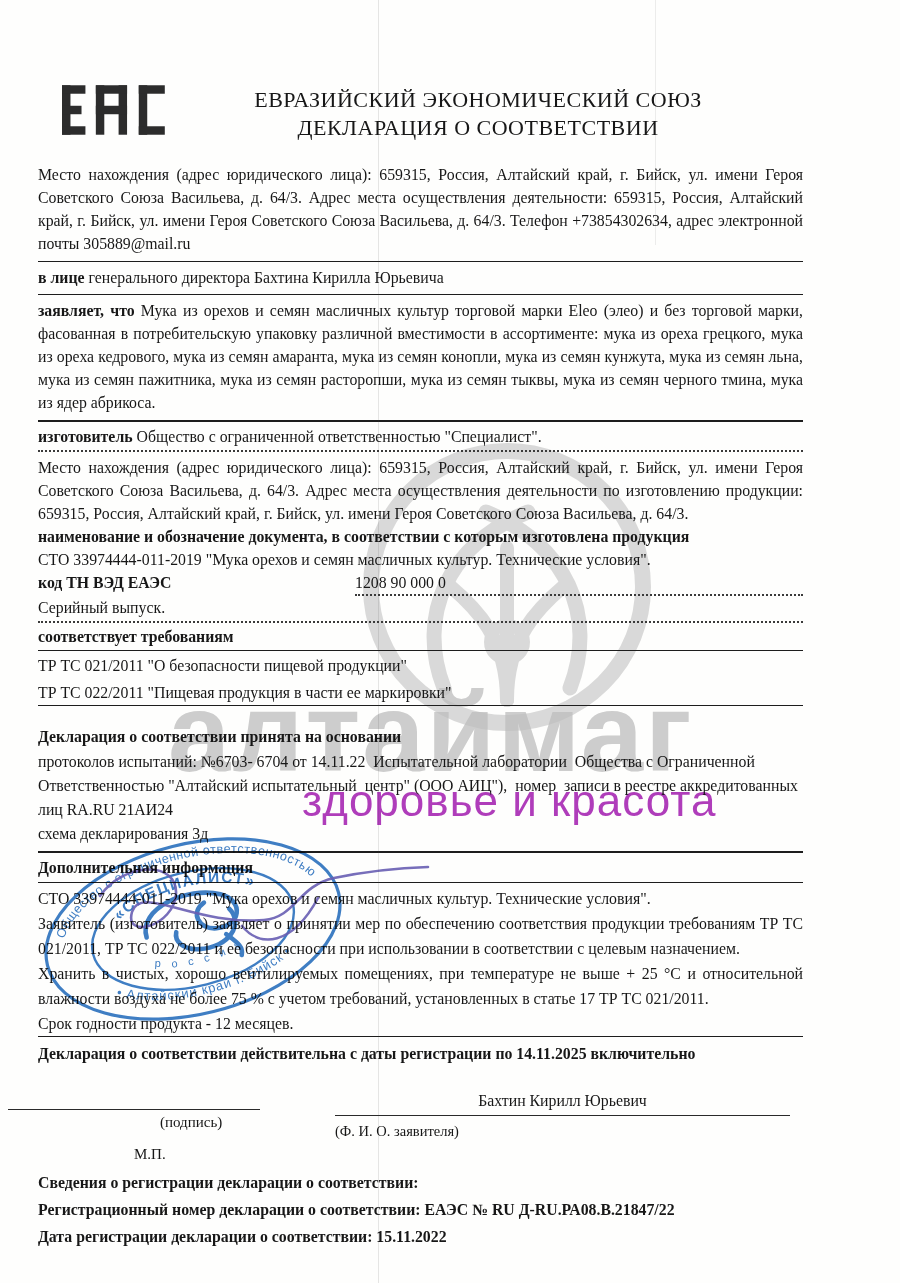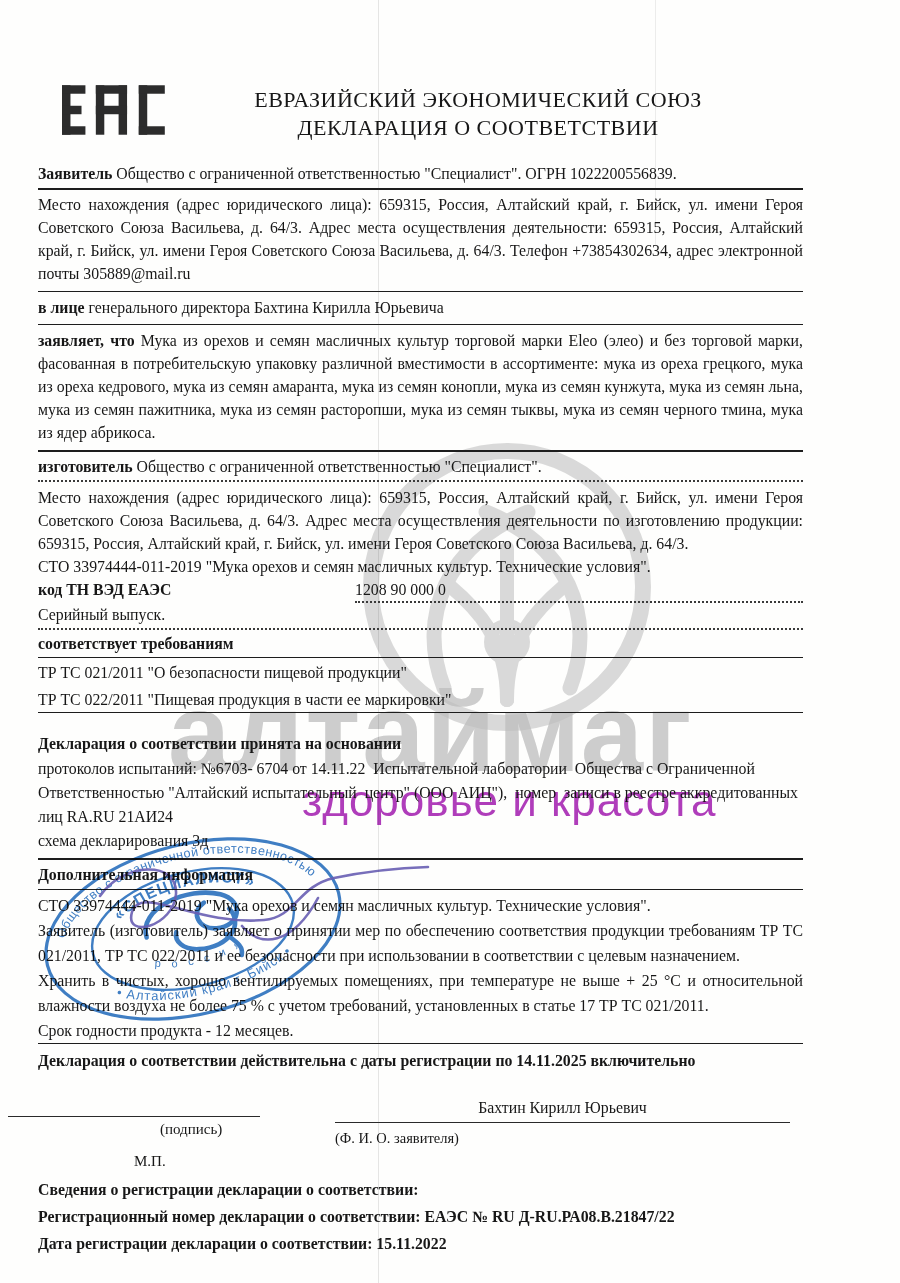--- a/index.html
+++ b/index.html
@@ -99,32 +99,32 @@
         <rect x="118" y="0" width="13" height="76"></rect>
           <rect x="118" y="0" width="40" height="13"></rect>
         <rect x="118" y="63" width="40" height="13"></rect>
       </svg>
       <div class="title">
         <div>ЕВРАЗИЙСКИЙ ЭКОНОМИЧЕСКИЙ СОЮЗ</div>
         <div>ДЕКЛАРАЦИЯ О СООТВЕТСТВИИ</div>
       </div>
     </div>
 
-    <p class="r-applicant"><span class="b">Заявитель</span><span> Общество с ограниченной ответственностью "Специалист". ОГРН 1022200556839.</span></p>
 
     <p class="r-loc1">Место нахождения (адрес юридического лица): 659315, Россия, Алтайский край, г. Бийск, ул. имени Героя Советского Союза Васильева, д. 64/3. Адрес места осуществления деятельности: 659315, Россия, Алтайский край, г. Бийск, ул. имени Героя Советского Союза Васильева, д. 64/3. Телефон +73854302634, адрес электронной почты 305889@mail.ru</p>
 
     <p class="r-repr"><span class="b">в лице</span><span> генерального директора Бахтина Кирилла Юрьевича</span></p>
 
     <p class="r-declares"><span class="b">заявляет, что</span><span> Мука из орехов и семян масличных культур торговой марки Eleo (элео) и без торговой марки, фасованная в потребительскую упаковку различной вместимости в ассортименте: мука из ореха грецкого, мука из ореха кедрового, мука из семян амаранта, мука из семян конопли, мука из семян кунжута, мука из семян льна, мука из семян пажитника, мука из семян расторопши, мука из семян тыквы, мука из семян черного тмина, мука из ядер абрикоса.</span></p>
 
     <p class="r-manu"><span class="b">изготовитель</span><span> Общество с ограниченной ответственностью "Специалист".</span></p>
 
     <p class="r-loc2">Место нахождения (адрес юридического лица): 659315, Россия, Алтайский край, г. Бийск, ул. имени Героя Советского Союза Васильева, д. 64/3. Адрес места осуществления деятельности по изготовлению продукции: 659315, Россия, Алтайский край, г. Бийск, ул. имени Героя Советского Союза Васильева, д. 64/3.</p>
 
+    <p class="r-dochead">наименование и обозначение документа, в соответствии с которым изготовлена продукция</p>
     <p class="r-docval">СТО 33974444-011-2019  "Мука орехов и семян масличных культур. Технические условия".</p>
 
     <div class="r-tnved">
       <span class="tn-label">код ТН ВЭД ЕАЭС</span>
       <span class="tn-val">1208 90 000 0</span>
     </div>
     <p class="r-serial">Серийный выпуск.</p>
 
     <p class="r-confhead">соответствует требованиям</p>
     <div class="r-reg">

